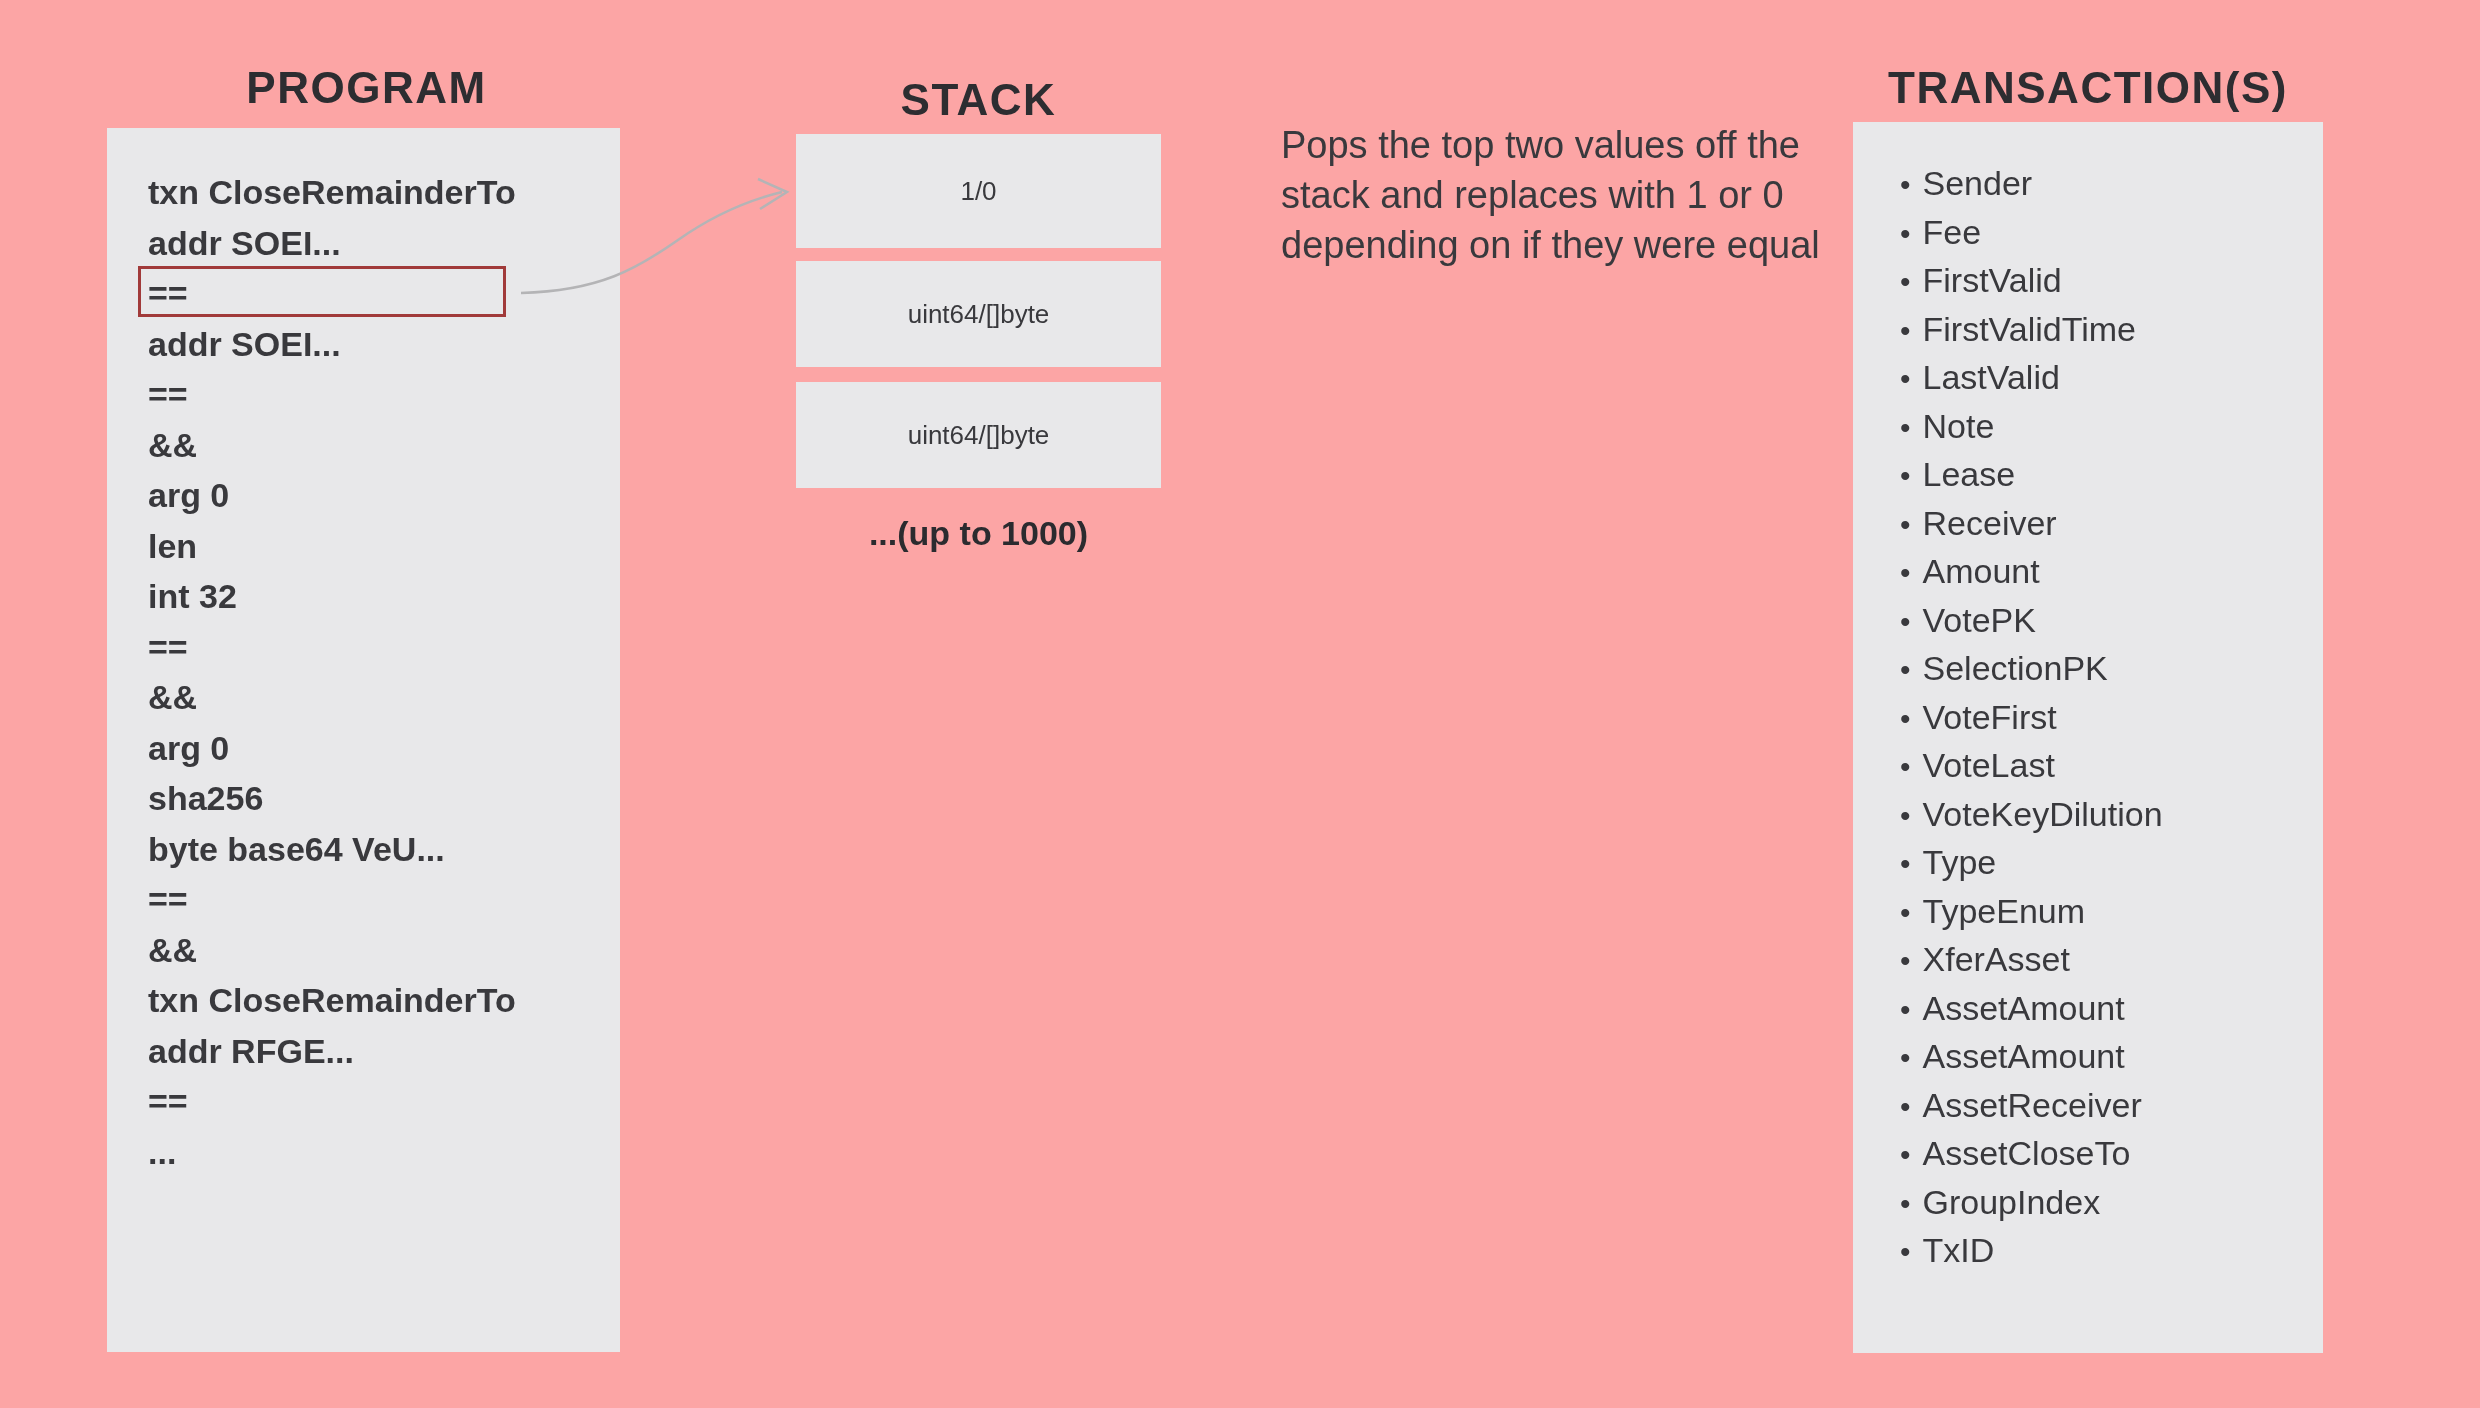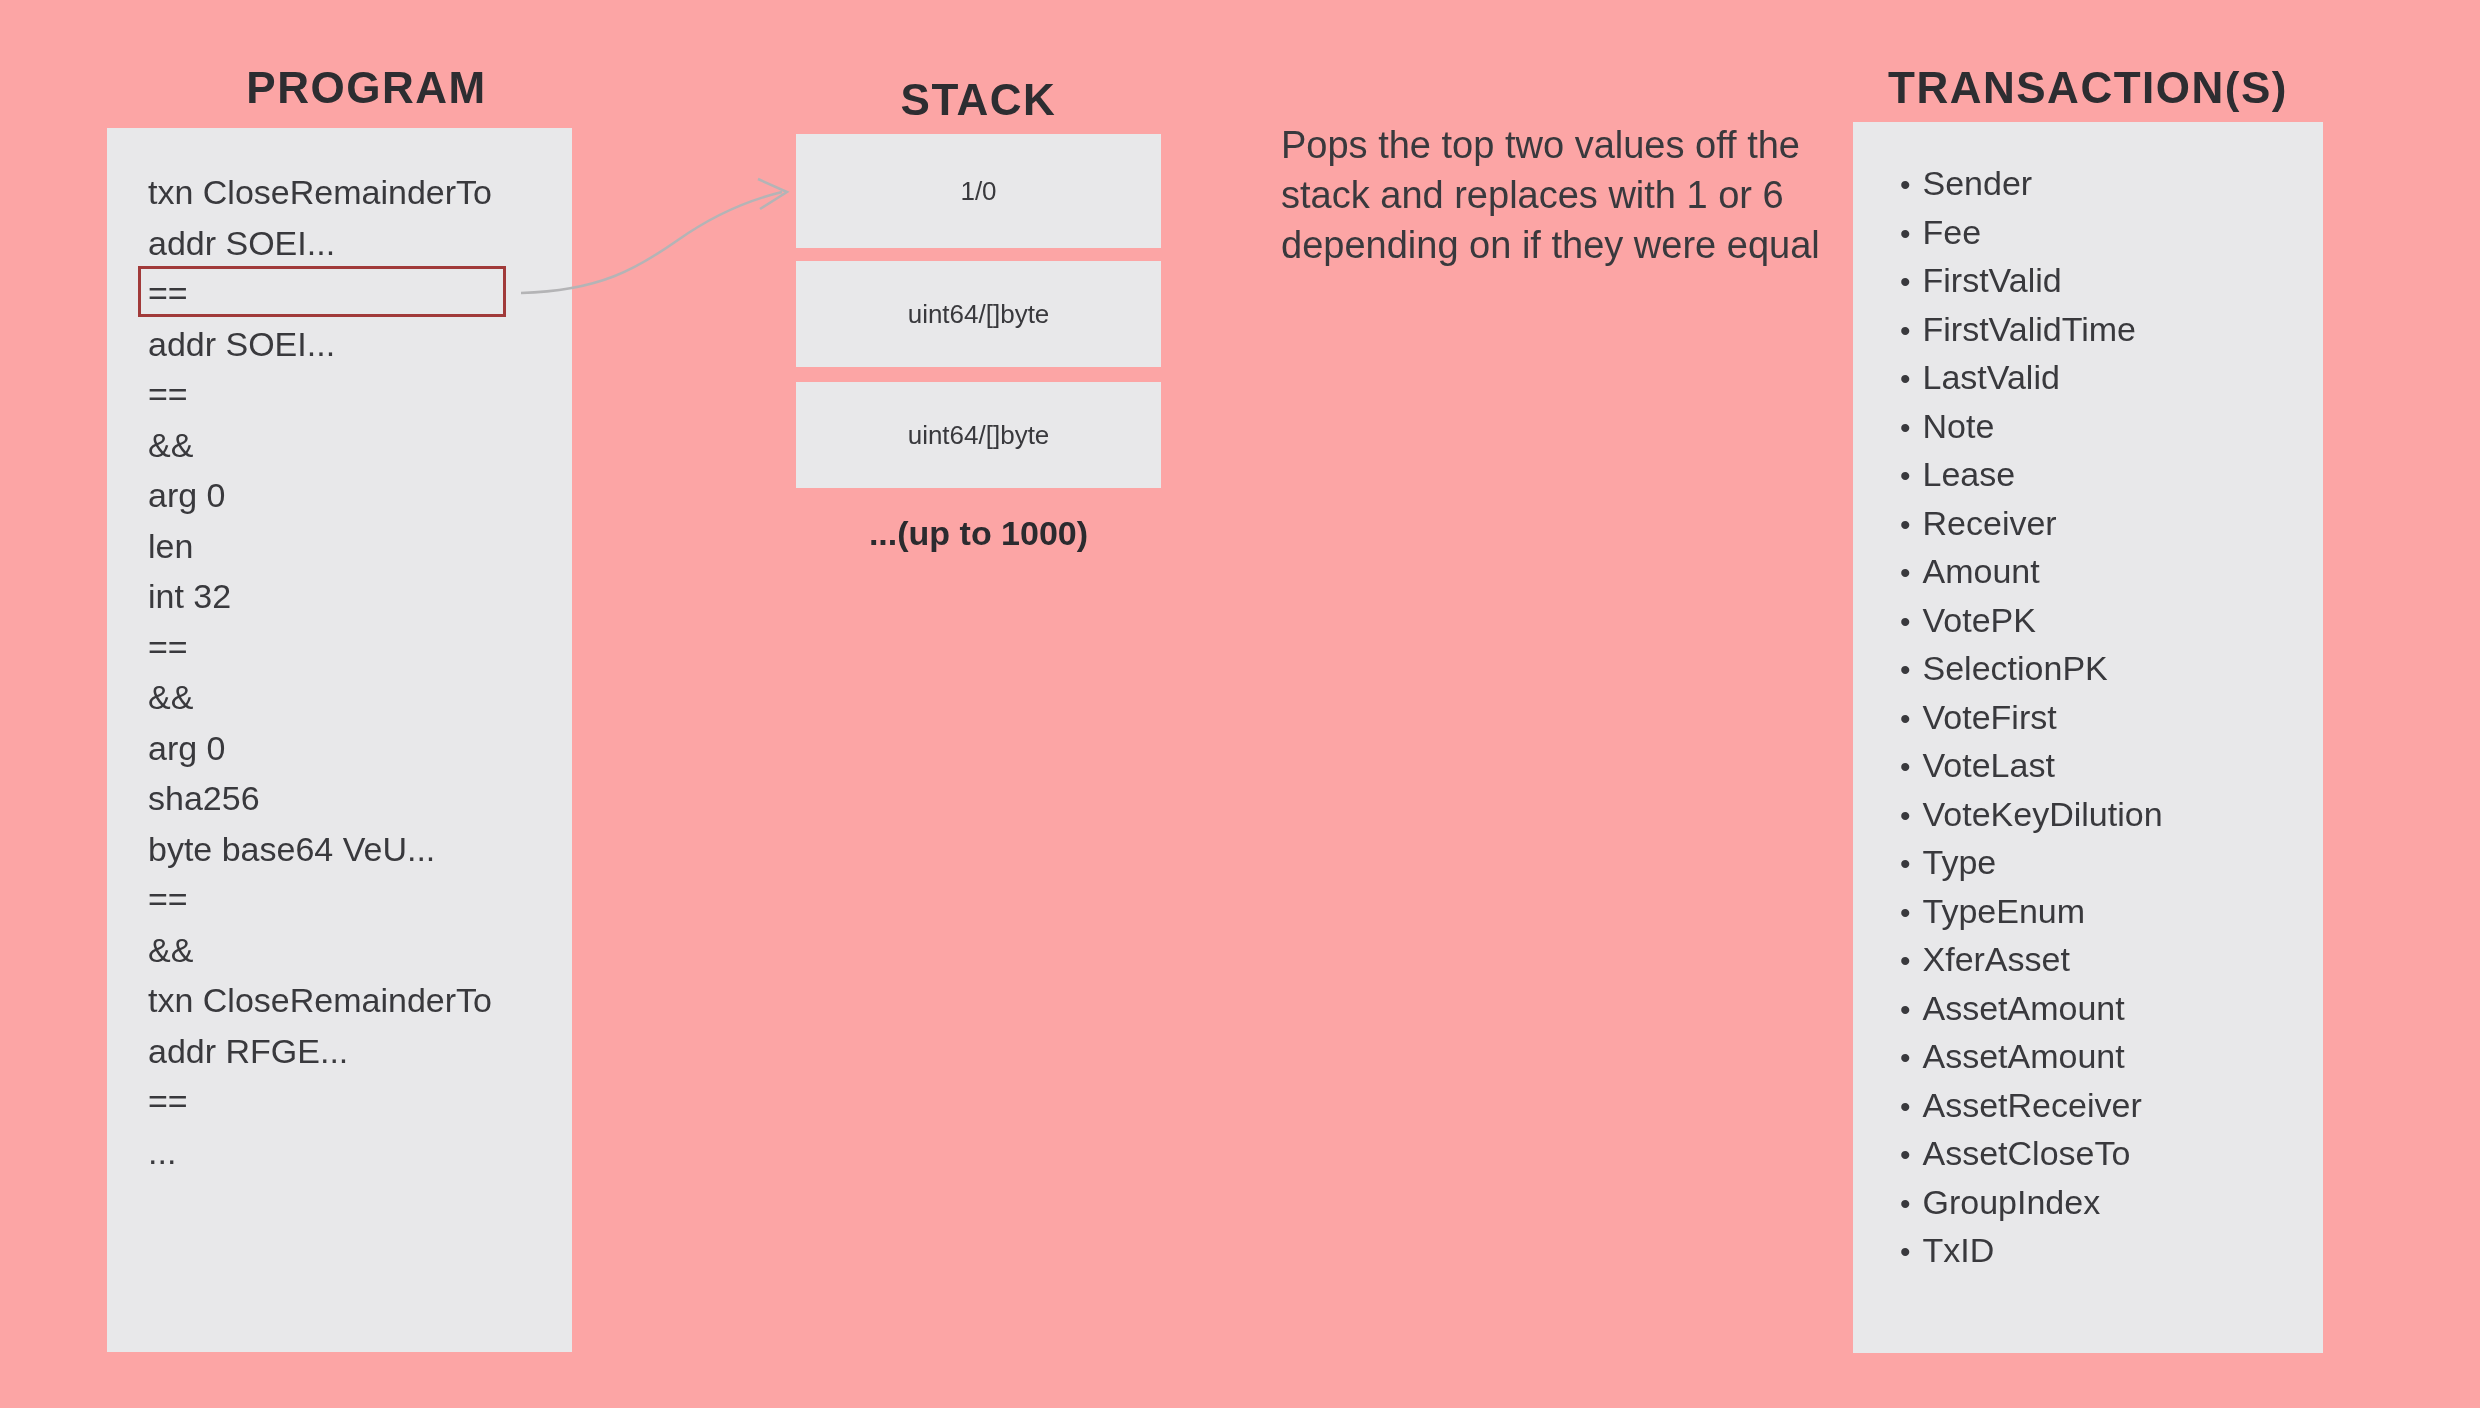--- a/index.html
+++ b/index.html
@@ -24,21 +24,21 @@
     white-space: nowrap;
   }
   #program-title      { left: 107px; width: 519px; }
   #stack-title        { left: 796px; width: 365px; margin-top: 12px; }
   #transactions-title { left: 1853px; width: 470px; }
 
   .panel {
     position: absolute;
     background: var(--panel-bg, #e8e8ea);
   }
-  #program-panel { left: 107px; top: 128px; width: 465px; height: 1224px; }
+  #program-panel { left: 107px; top: 128px; width: 513px; height: 1224px; font-weight: bold; }
   #transactions-panel { left: 1853px; top: 122px; width: 470px; height: 1231px; }
 
   .program-lines {
     position: absolute;
     left: 41px;
     top: 39px;
     font-size: 34px;
   }
   .pline {
     height: 50.5px;
@@ -163,21 +163,21 @@
   <div class="stack-box" id="stack-box-1">
     <span>uint64/[]byte</span>
   </div>
   <div class="stack-box" id="stack-box-2">
     <span>uint64/[]byte</span>
   </div>
   <div id="stack-caption">...(up to 1000)</div>
 
   <div id="description">
       <div class="dline">Pops the top two values off the</div>
-      <div class="dline">stack and replaces with 1 or 6</div>
+      <div class="dline">stack and replaces with 1 or 0</div>
       <div class="dline">depending on if they were equal</div>
     </div>
 
   <div class="panel" id="transactions-panel">
     <div class="txn-list">
         <div class="titem">
         <span class="bullet">•</span><span class="tlabel">Sender</span>
       </div>
         <div class="titem">
         <span class="bullet">•</span><span class="tlabel">Fee</span>

